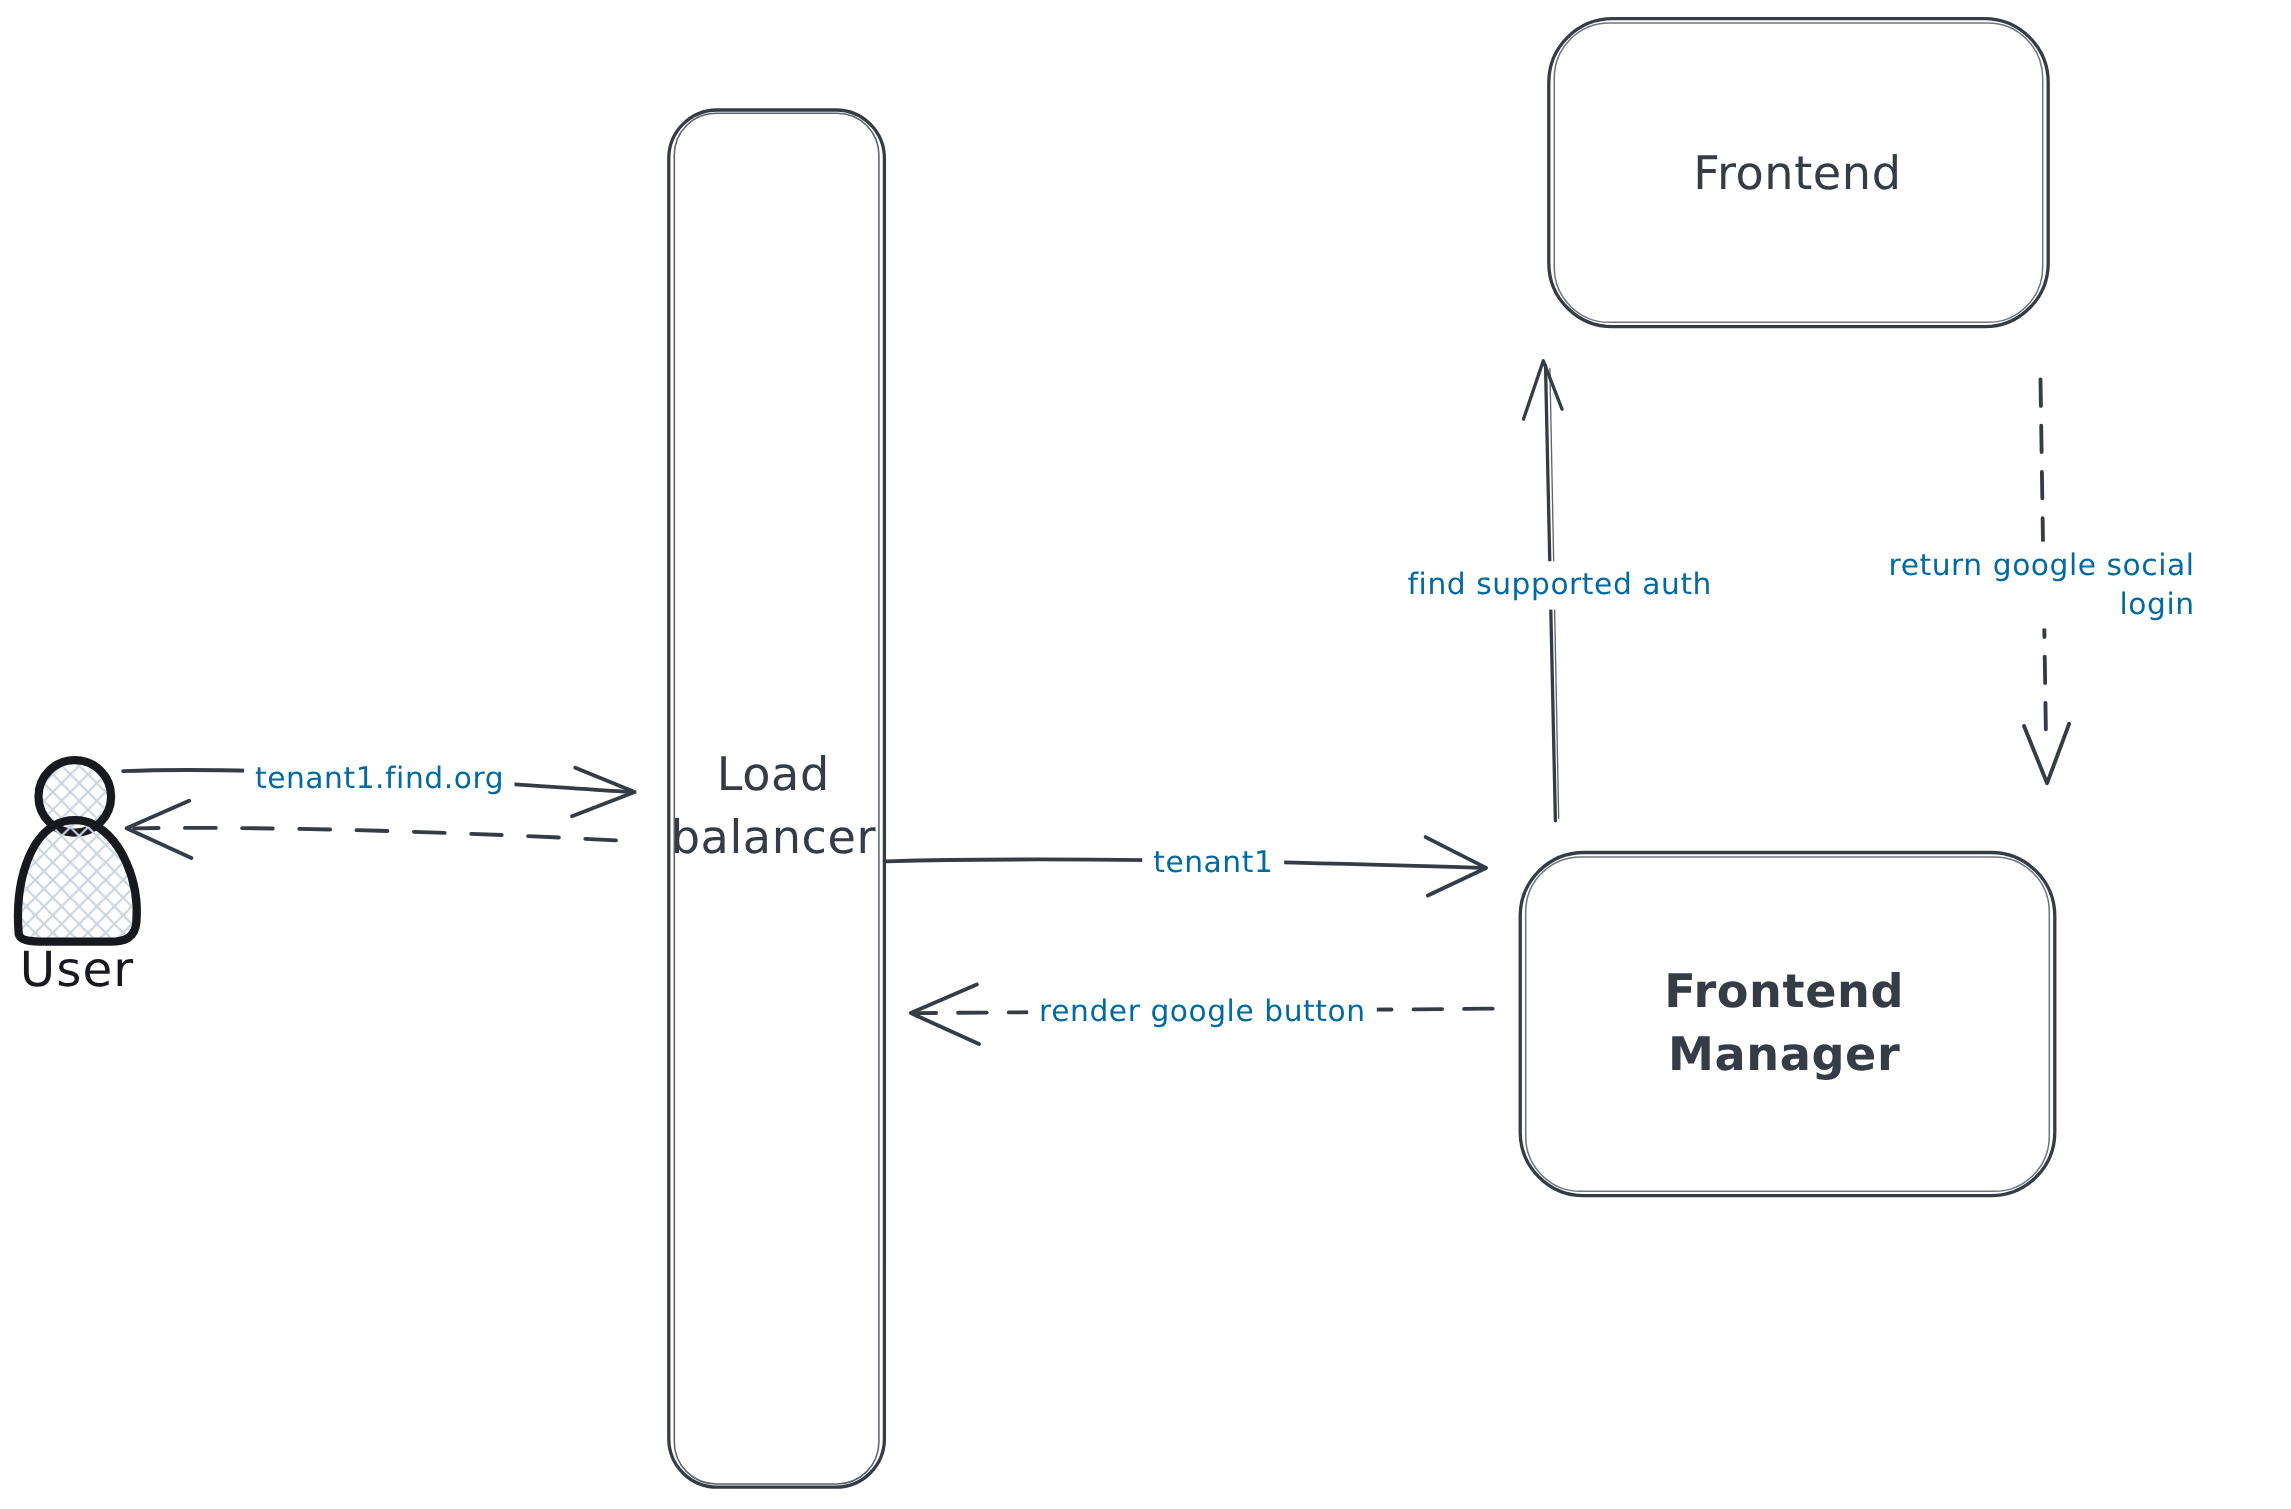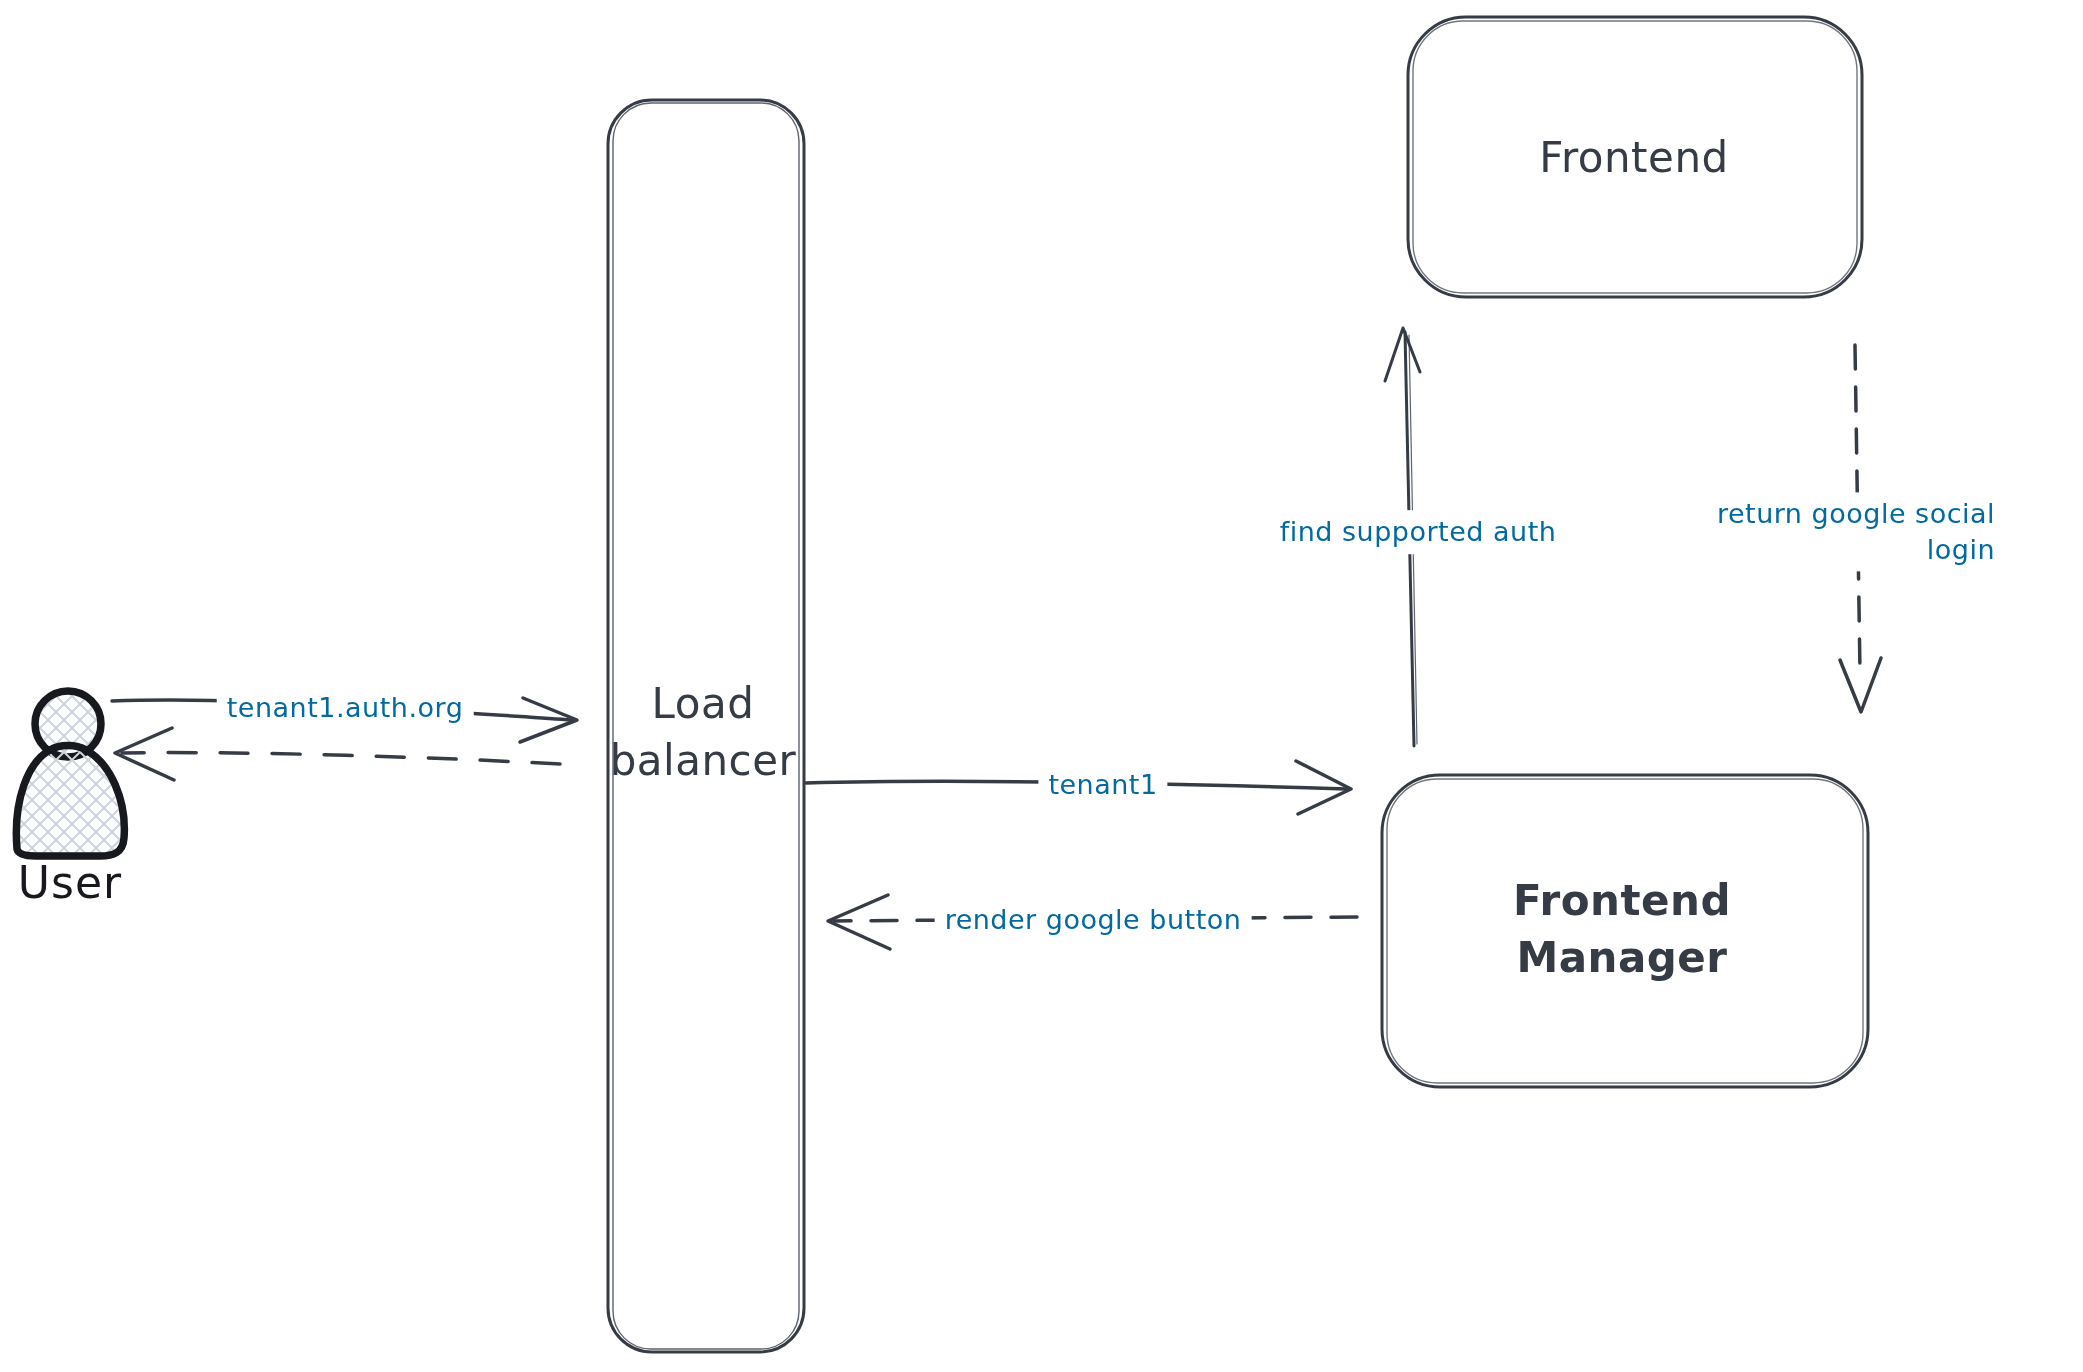--- a/index.html
+++ b/index.html
@@ -131,21 +131,21 @@
     <div>Frontend</div>
   </div>
 
   <div class="node-label" style="left:1622px; top:930px;font-weight:bold;">
     <div>Frontend</div>
     <div>Manager</div>
   </div>
 
   <div class="user-label" style="left:70px; top:882px;">User</div>
 
-  <div class="lbl" style="left:345px; top:708px;">tenant1.auth.org</div>
+  <div class="lbl" style="left:345px; top:708px;">tenant1.find.org</div>
 
   <div class="lbl" style="left:1103px; top:785px;">tenant1</div>
 
   <div class="lbl" style="left:1093px; top:920px;text-align:center;">render google button</div>
 
   <div class="lbl multiline" style="left:1418px; top:532px;">
     <div>find supported auth</div>
   </div>
 
   <div class="lbl multiline" style="left:1856px; top:532px;text-align:right;">

